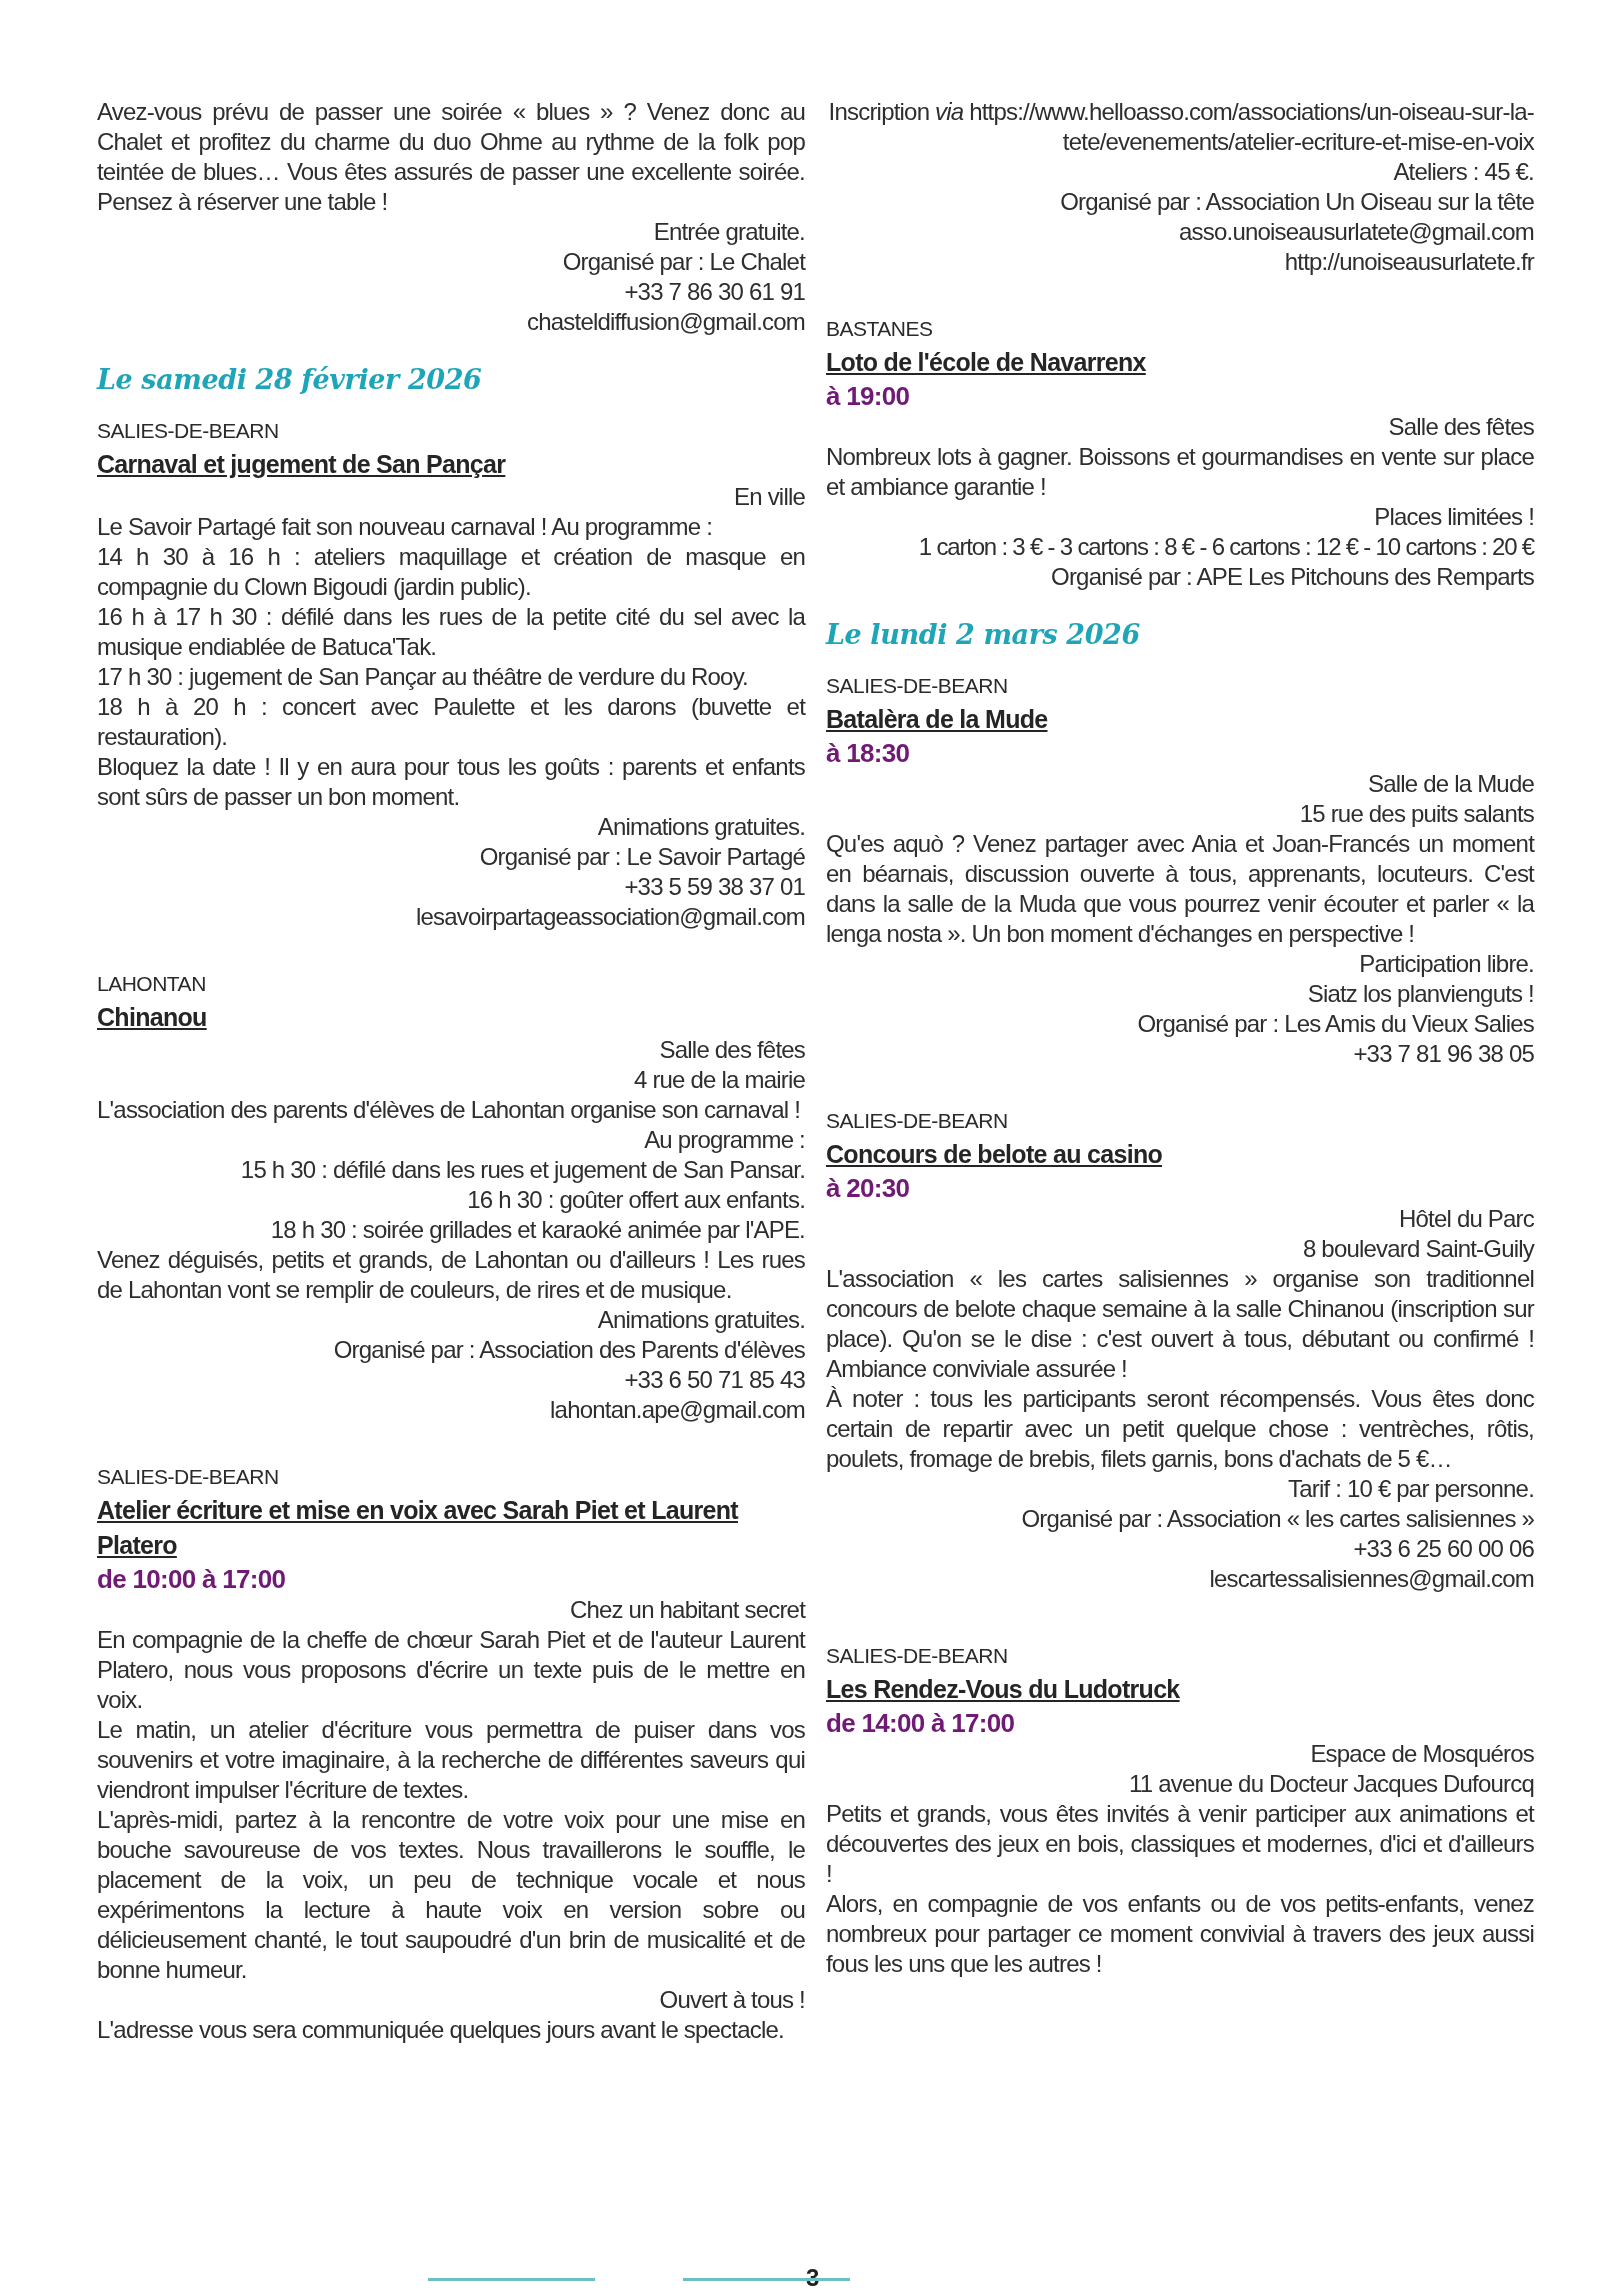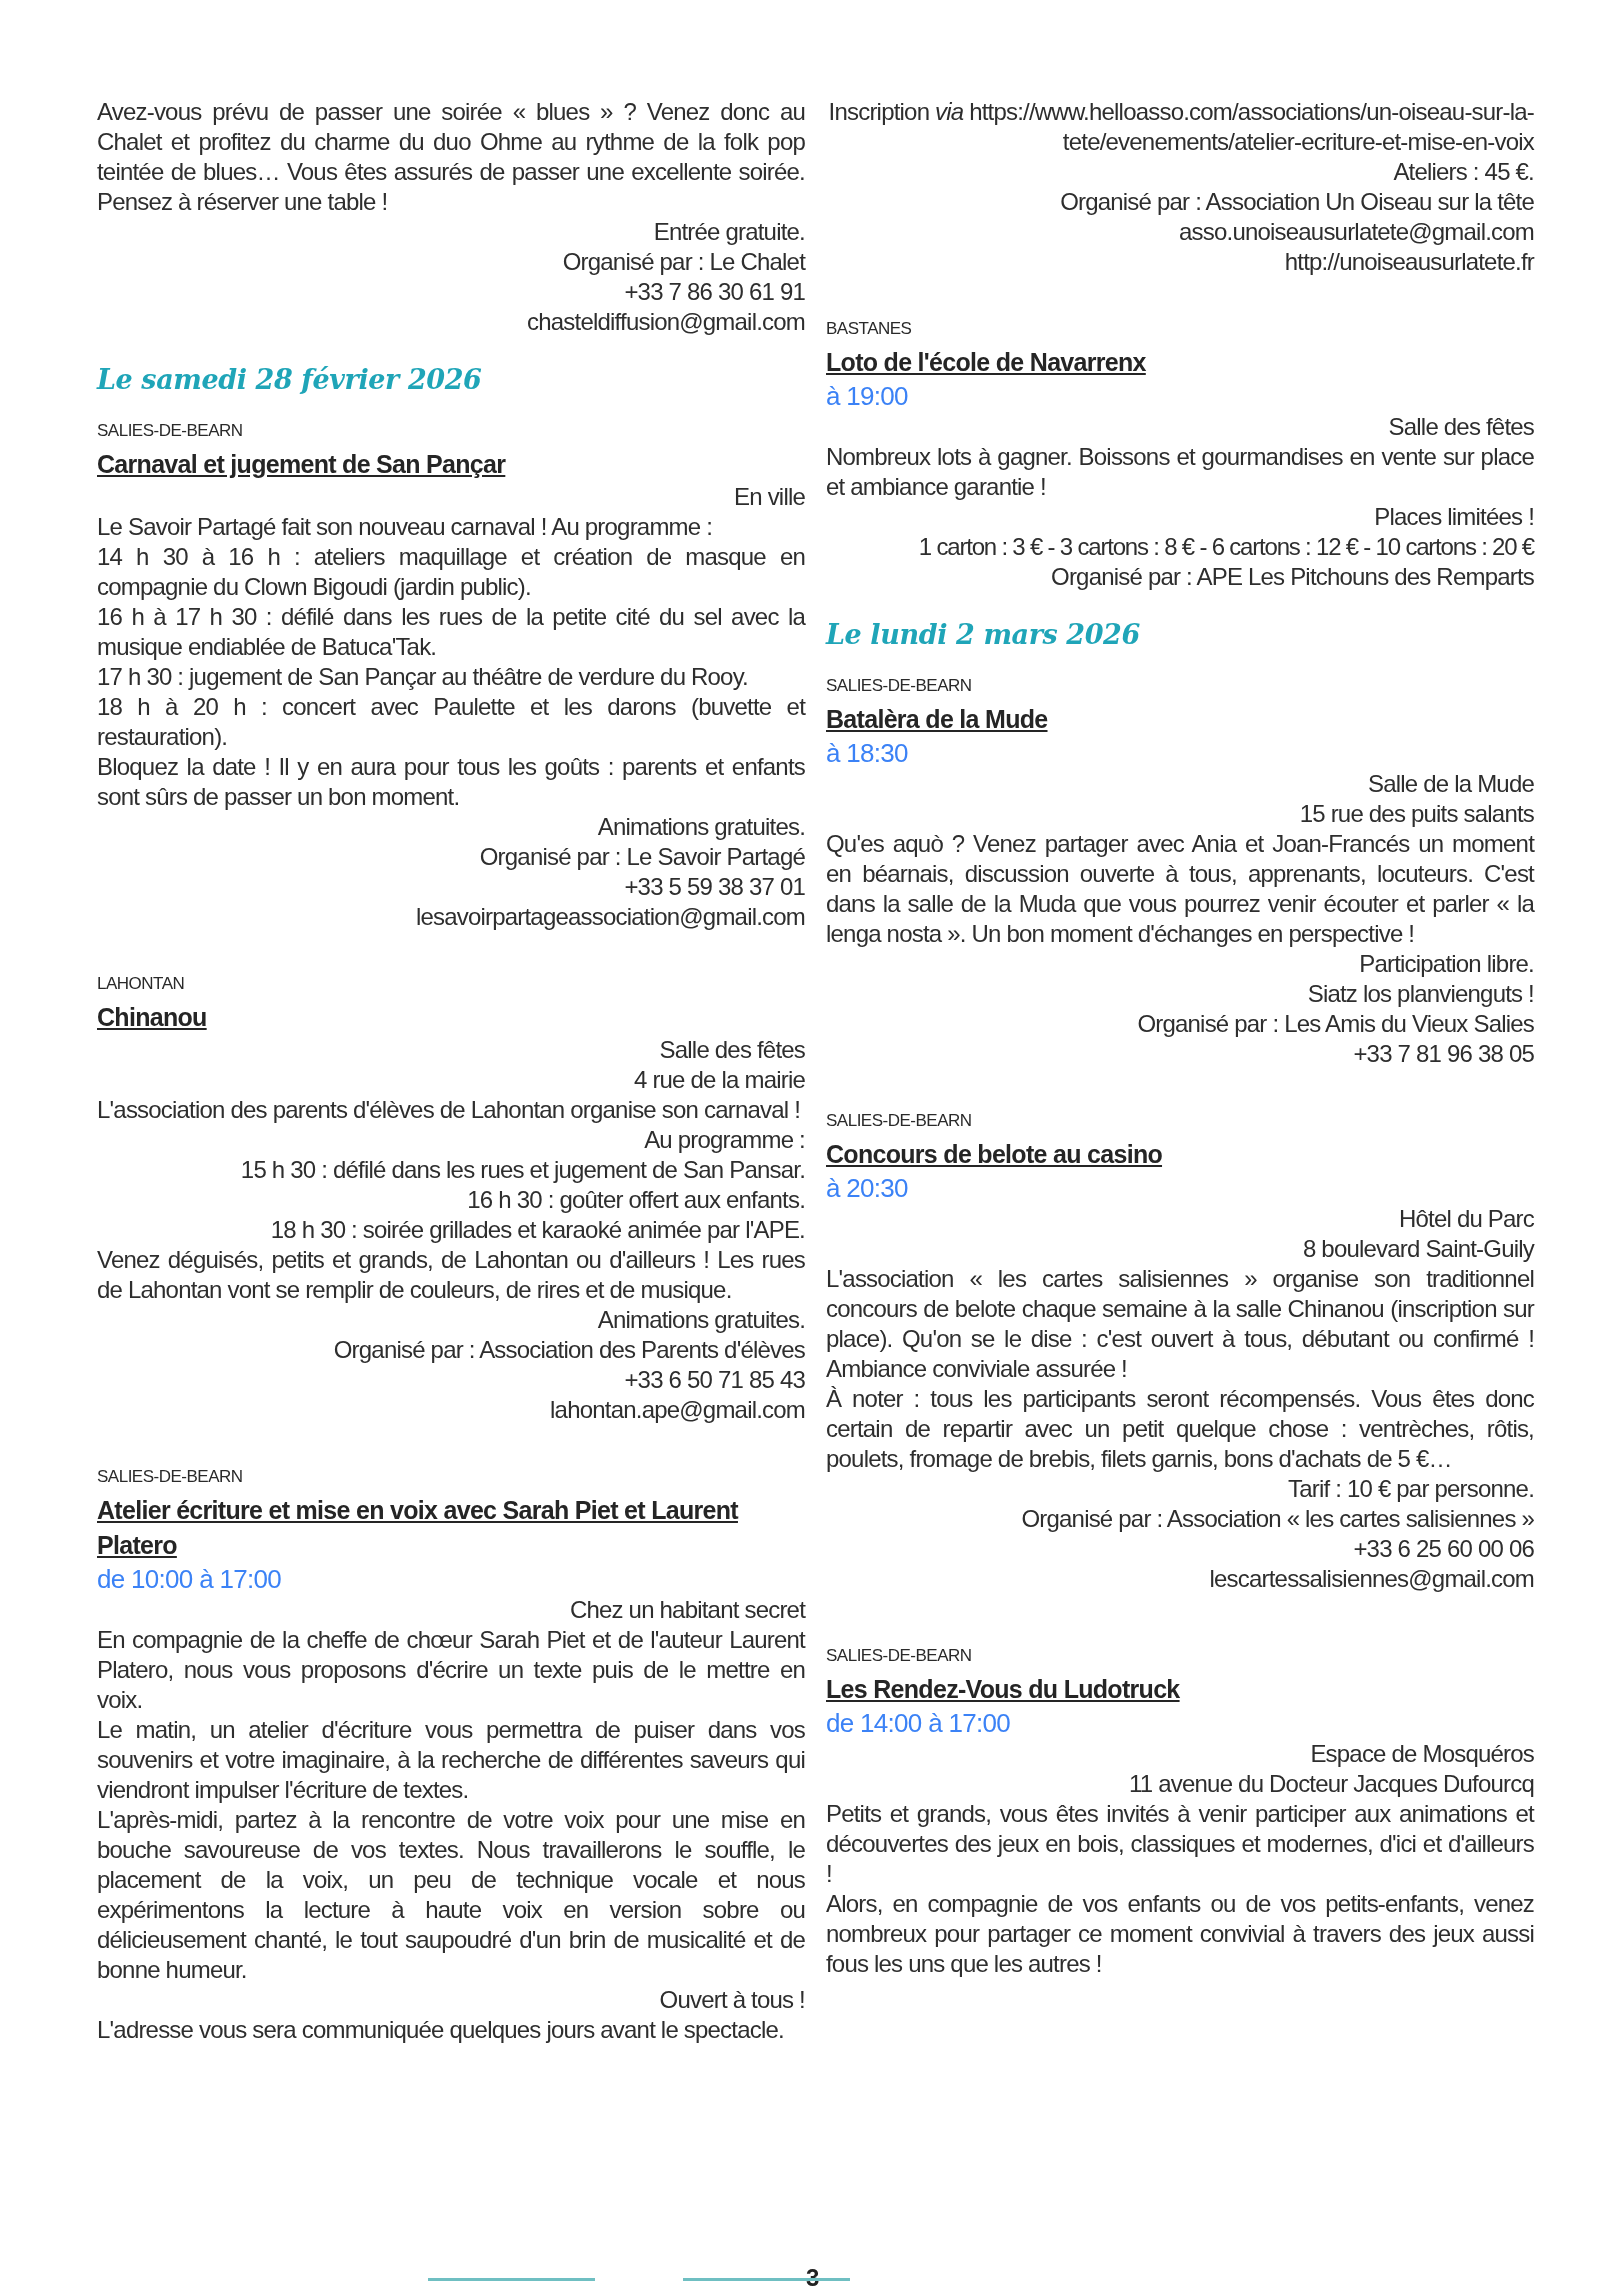--- a/index.html
+++ b/index.html
@@ -6,23 +6,23 @@
   body { width: 1622px; height: 2293px; position: relative; overflow: hidden; }
   .col {
     position: absolute; top: 97px; width: 708px;
     font-family: "Liberation Sans", sans-serif;
     color: #2b2b2b;
   }
   .col-left { left: 97px; }
   .col-right { left: 826px; }
   .p { font-size: 24px; line-height: 30px; letter-spacing: -0.8px; text-align: justify; margin: 0; font-weight: 300; color: #2e2e2e; }
   .p-left { text-align: right; }
-  .town { font-size: 17px; line-height: 32px; letter-spacing: -0.5px; margin: 0; color: #2a2a2a; }
+  .town { font-size: 21px; line-height: 32px; letter-spacing: -0.5px; margin: 0; color: #2a2a2a; }
   .title { font-size: 25px; line-height: 35px; font-weight: bold; letter-spacing: -0.7px; margin: 0; color: #252525; text-decoration: underline; }
-  .time { font-size: 26px; line-height: 32px; letter-spacing: -0.7px; margin: 0; color: #3b82f6; font-weight: 400; }
+  .time { font-size: 26px; line-height: 32px; letter-spacing: -0.7px; margin: 0; color: #701a75; font-weight: 700; }
   .date-heading {
     font-family: "DejaVu Serif", serif;
     font-style: italic; font-weight: bold;
     font-size: 27px; color: #1fa5b8;
     letter-spacing: -0.4px;
     margin: 0;
   }
   .event { margin: 0; }
   .gap-s { height: 36px; }
   .footer {

